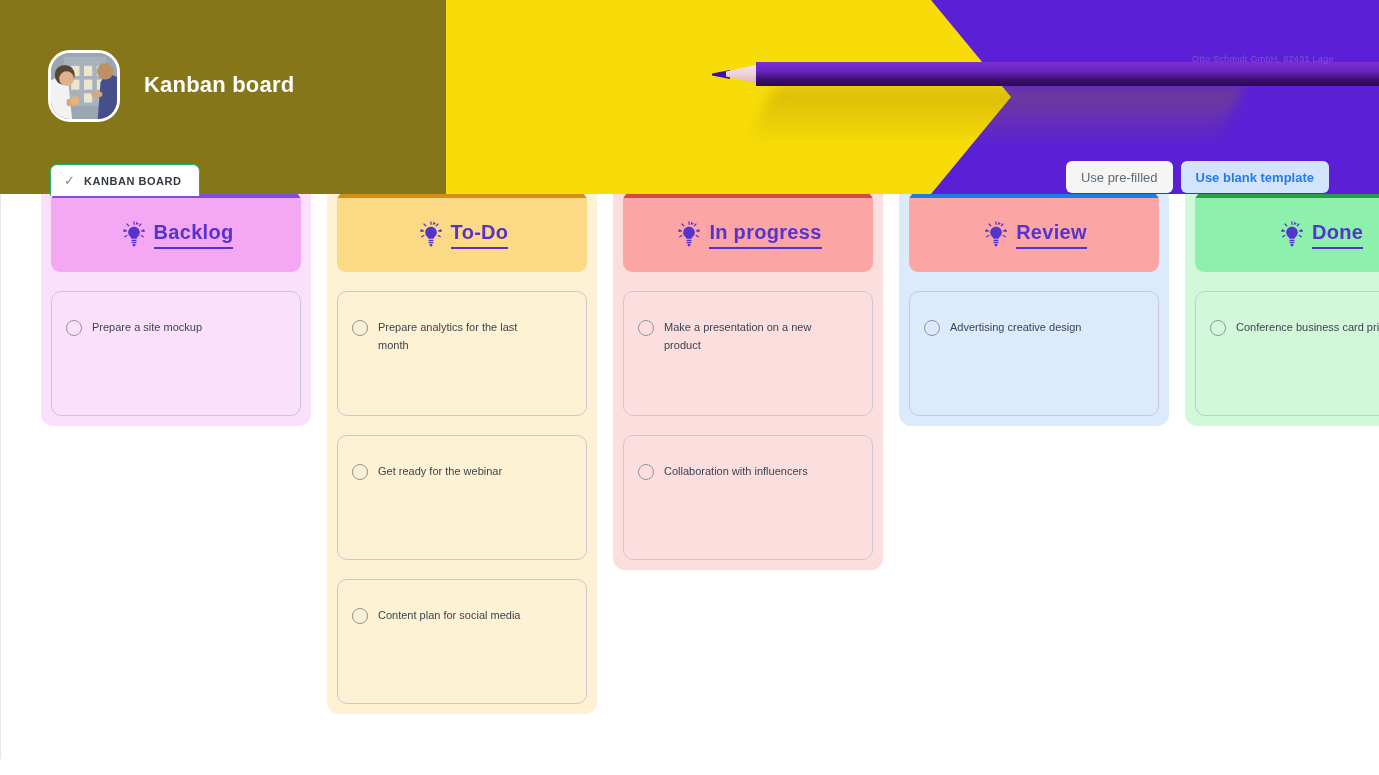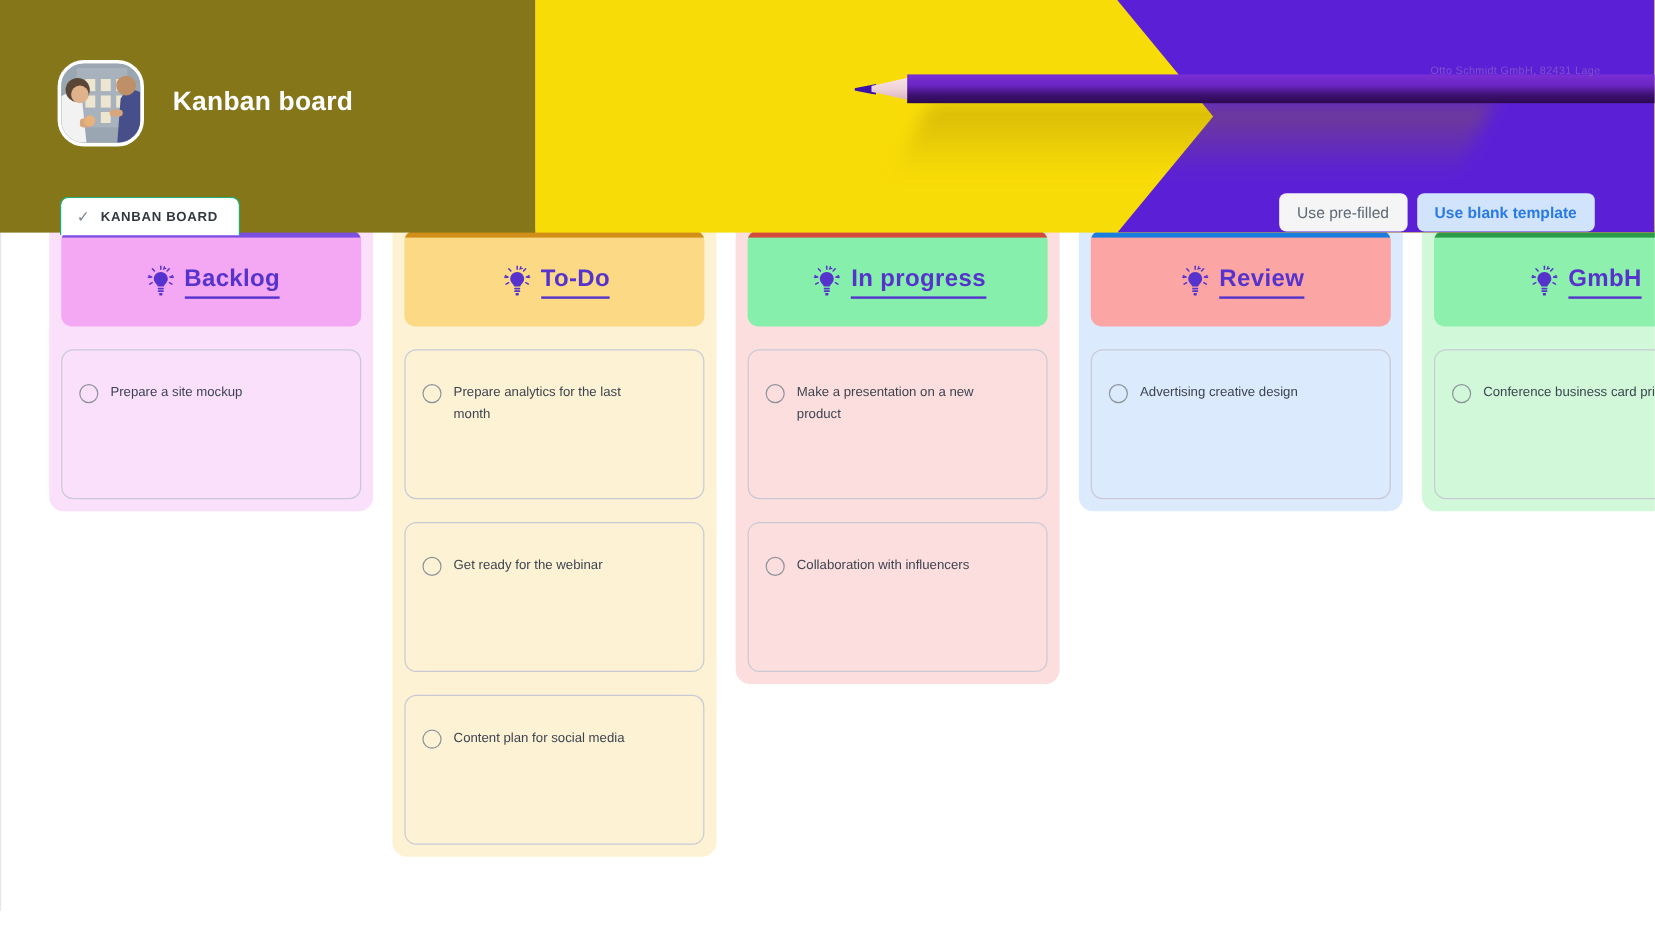--- a/index.html
+++ b/index.html
@@ -303,21 +303,21 @@
           <div class="card">
             <span class="radio"></span>
        <span class="card-text">Get ready for the webinar</span>
           </div>
           <div class="card">
             <span class="radio"></span>
        <span class="card-text">Content plan for social media</span>
           </div>
         </div>
         <div class="column" style="background: rgb(252, 222, 222);">
-          <div class="col-header" style="background: #86efac; text-align: center;">
+          <div class="col-header" style="background: #fca5a5; text-align: center;">
             <div class="topbar" style="background:#d24b3c"></div>
      <div class="col-head-inner">
 
 <svg class="bulb" viewBox="0 0 32 32">
   <g fill="#5533cc">
     <path d="M16 7.2c-3.5 0-6.2 2.7-6.2 6 0 2.3 1.2 3.5 2.2 4.6.7.8 1.2 1.4 1.3 2.3h5.4c.1-.9.6-1.5 1.3-2.3 1-1.1 2.2-2.3 2.2-4.6 0-3.3-2.7-6-6.2-6z"></path>
     <rect x="13.3" y="21.1" width="5.4" height="1.5" rx=".6"></rect>
     <rect x="13.3" y="23.4" width="5.4" height="1.5" rx=".6"></rect>
     <rect x="14.6" y="25.7" width="2.8" height="2.2" rx=".5"></rect>
   </g>
@@ -403,21 +403,21 @@
                   <path d="M7.9 11.6H5"></path>
     <path d="M23.6 16.6l2.3 1.3"></path>
                   <path d="M8.4 16.6l-2.3 1.3"></path>
   </g>
   <g stroke="#5533cc" stroke-width="1.1" stroke-linecap="round" fill="none">
     <path d="M26.4 10.2l-1.6 1.3 1.9.6"></path>
     <path d="M5.6 10.2l1.6 1.3-1.9.6"></path>
     <path d="M19.2 2.4l-.7 2 2-.5"></path>
   </g>
 </svg>
-       <span class="col-title">GmbH</span>
+       <span class="col-title">Done</span>
      </div>
           </div>
           <div class="card">
             <span class="radio"></span>
        <span class="card-text">Conference business card printing</span>
           </div>
         </div>
       </div>
   </div>
 </div>

